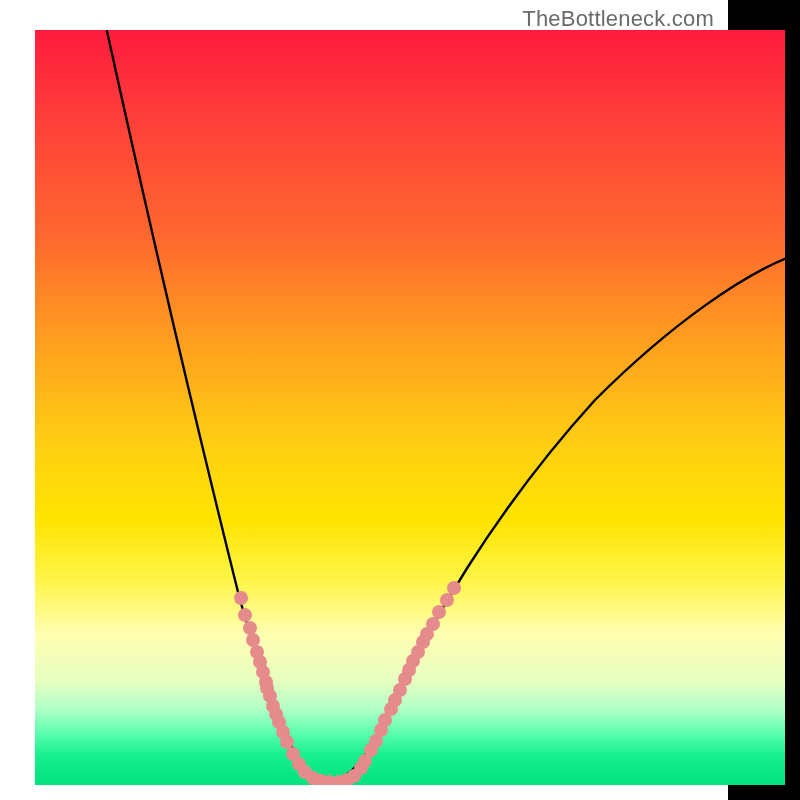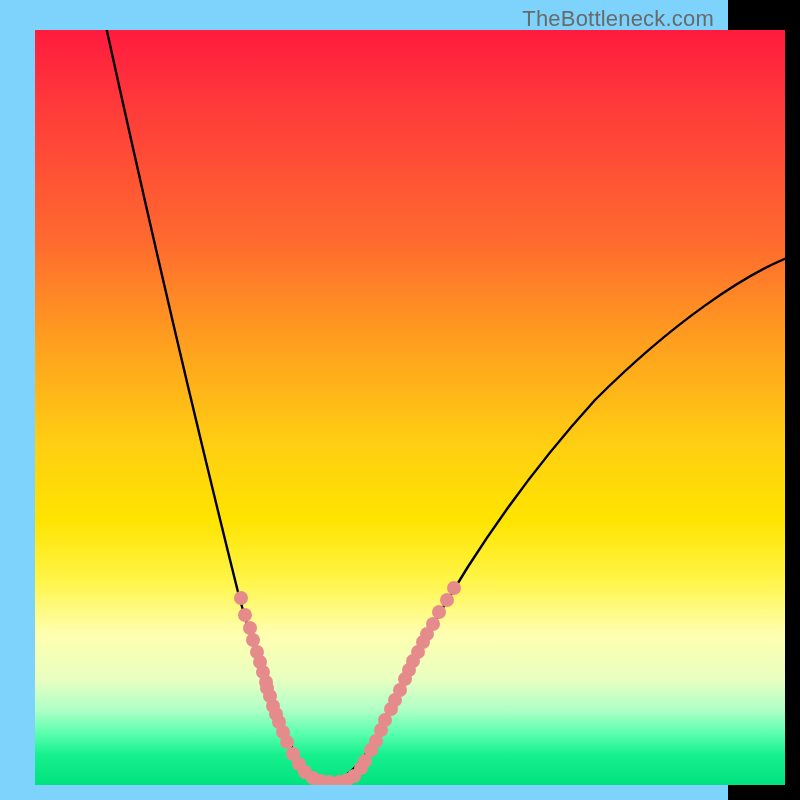--- a/index.html
+++ b/index.html
@@ -10,21 +10,21 @@
     background: #000;
     overflow: hidden;
     font-family: Arial, Helvetica, sans-serif;
   }
   .frame {
     position: absolute;
     left: 0;
     top: 0;
     width: 728px;
     height: 800px;
-    background: #7dd3fc;
+    background: #ffffff;
   }
   .plot-area {
     position: absolute;
     left: 35px;
     top: 30px;
     width: 750px;
     height: 755px;
     
     background: linear-gradient(
       to bottom,

